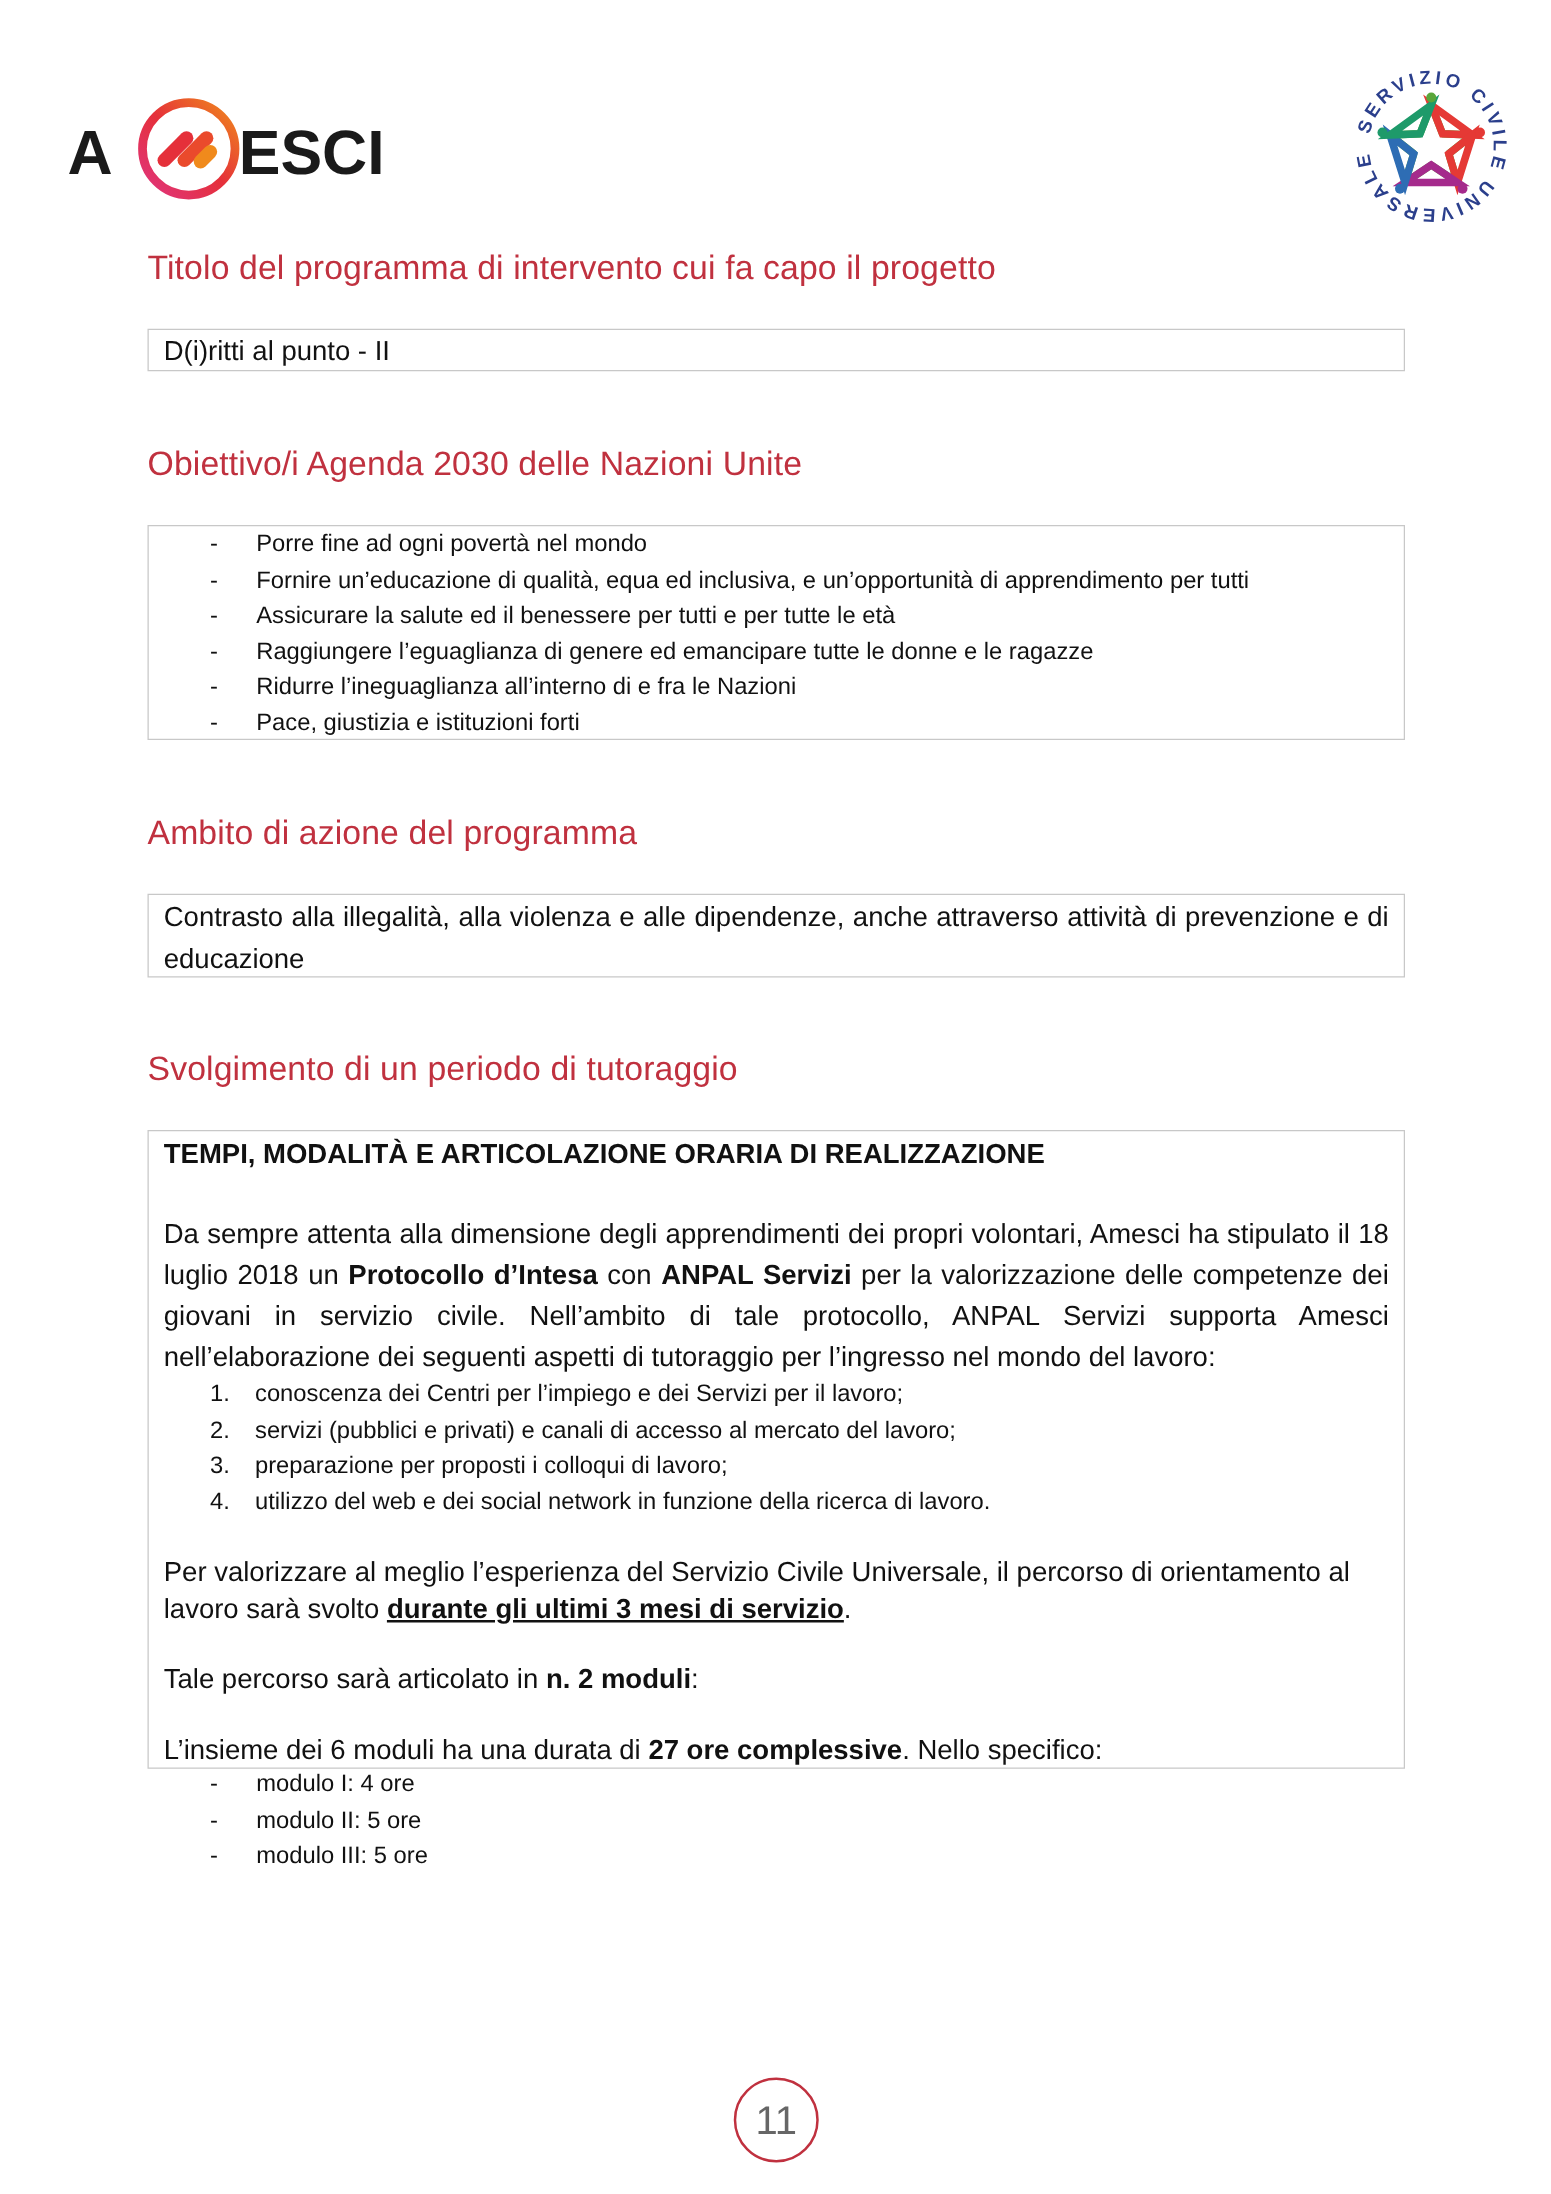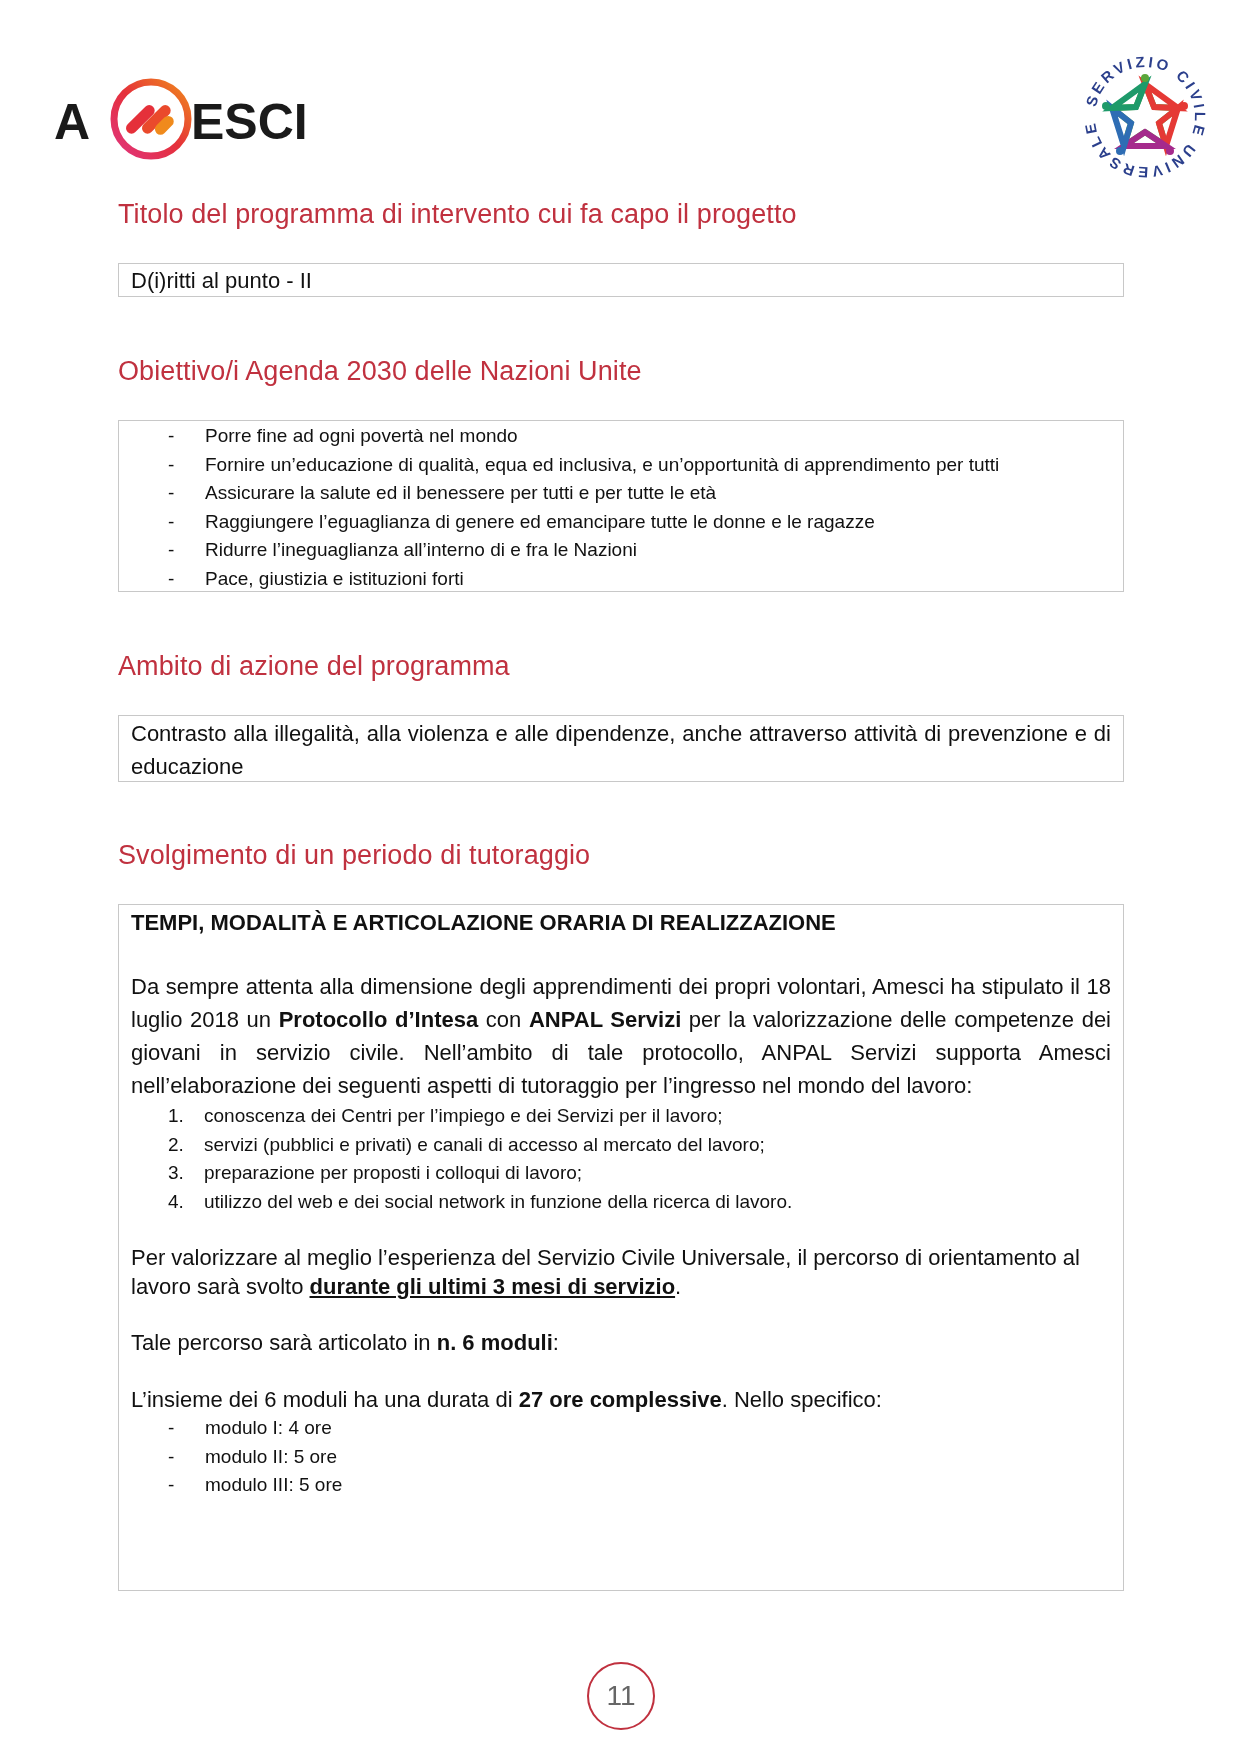--- a/index.html
+++ b/index.html
@@ -14,21 +14,21 @@
     .dash-list li { position: relative; padding-left: 86px; font-size: 19px; line-height: 28.5px; }
     .dash-list li::before { content: "-"; position: absolute; left: 49px; }
     .num-list { list-style: none; margin: 0; padding: 0; }
     .num-list li { position: relative; padding-left: 73px; font-size: 19px; line-height: 28.5px; }
     .num-list li .n { position: absolute; left: 37px; }
     .mod-list { list-style: none; margin: 0; padding: 0; }
     .mod-list li { position: relative; padding-left: 80px; font-size: 19px; line-height: 28.5px; }
     .mod-list li::before { content: "-"; position: absolute; left: 45px; }
     .justify { text-align: justify; text-align-last: left; line-height: 33px; }
     .page-num { position: absolute; left: 587px; top: 1662px; width: 68px; height: 68px; border: 2px solid #c0313f;
-                border-radius: 50%; box-sizing: border-box; text-align: center; line-height: 64px; font-size: 28px; color: #666; }
+                border-radius: 50%; box-sizing: border-box; text-align: center; line-height: 64px; font-size: 32px; color: #666; }
     b { font-weight: bold; }
     u { text-decoration: underline; }
   </style>
 </head>
 <body>
 
 <div class="logo-amesci">
   <svg width="270" height="90" viewBox="0 0 270 90">
     <defs>
       <linearGradient id="ring" x1="0" y1="1" x2="1" y2="0">
@@ -86,34 +86,34 @@
     <li>Pace, giustizia e istituzioni forti</li>
   </ul>
 </div>
 
 <h2 class="h2" style="top:651px;">Ambito di azione del programma</h2>
 <div class="box" style="top:715px; height:67px; padding:1px 12px;">
   <div class="txt justify">Contrasto alla illegalità, alla violenza e alle dipendenze, anche attraverso attività di prevenzione e di educazione</div>
 </div>
 
 <h2 class="h2" style="top:840px;">Svolgimento di un periodo di tutoraggio</h2>
-<div class="box" style="top:904px; height:687px; padding:4px 12px;">
+<div class="box" style="top:904px; height:511px; padding:4px 12px;">
   <div class="txt" style="font-weight:bold; height:28px;">TEMPI, MODALITÀ E ARTICOLAZIONE ORARIA DI REALIZZAZIONE</div>
   <div style="height:33px;"></div>
   <div class="txt justify"><span>Da sempre attenta alla dimensione degli apprendimenti dei propri volontari, Amesci ha stipulato il 18 luglio 2018 un </span><b>Protocollo d’Intesa</b><span> con </span><b>ANPAL Servizi</b><span> per la valorizzazione delle competenze dei giovani in servizio civile. Nell’ambito di tale protocollo, ANPAL Servizi supporta Amesci nell’elaborazione dei seguenti aspetti di tutoraggio per l’ingresso nel mondo del lavoro:</span></div>
   <ul class="num-list">
     <li><span class="n">1.</span><span>conoscenza dei Centri per l’impiego e dei Servizi per il lavoro;</span></li>
     <li><span class="n">2.</span><span>servizi (pubblici e privati) e canali di accesso al mercato del lavoro;</span></li>
     <li><span class="n">3.</span><span>preparazione per proposti i colloqui di lavoro;</span></li>
     <li><span class="n">4.</span><span>utilizzo del web e dei social network in funzione della ricerca di lavoro.</span></li>
   </ul>
   <div style="height:28px;"></div>
   <div class="txt"><span>Per valorizzare al meglio l’esperienza del Servizio Civile Universale, il percorso di orientamento al lavoro sarà svolto </span><b><u>durante gli ultimi 3 mesi di servizio</u></b><span>.</span></div>
   <div style="height:28px;"></div>
-  <div class="txt"><span>Tale percorso sarà articolato in </span><b>n. 6 moduli</b><span>:</span></div>
+  <div class="txt"><span>Tale percorso sarà articolato in </span><b>n. 2 moduli</b><span>:</span></div>
   <div style="height:28px;"></div>
   <div class="txt"><span>L’insieme dei 6 moduli ha una durata di </span><b>27 ore complessive</b><span>. Nello specifico:</span></div>
   <ul class="dash-list" style="margin-left:-12px;">
     <li>modulo I: 4 ore</li>
     <li>modulo II: 5 ore</li>
     <li>modulo III: 5 ore</li>
   </ul>
 </div>
 
 <div class="page-num">11</div>

